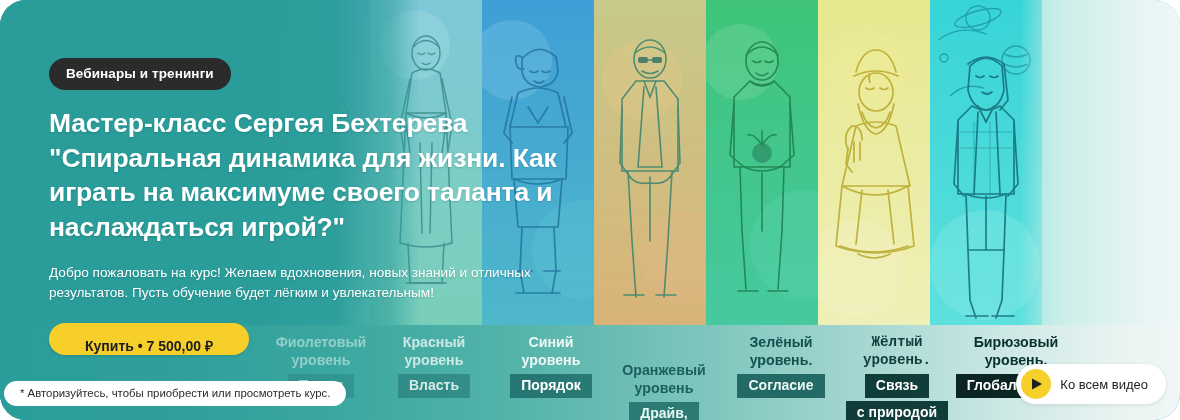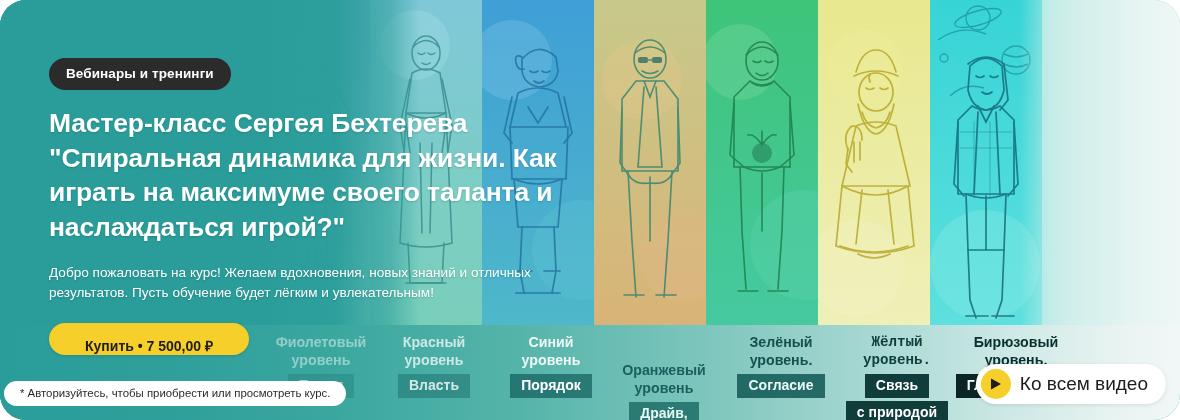--- a/index.html
+++ b/index.html
@@ -189,21 +189,21 @@
     height: 30px;
     border-radius: 50%;
     background: #f6cf2b;
     display: flex;
     align-items: center;
     justify-content: center;
     flex: none;
   }
   .play-circle svg { display:block; }
   .all-videos-label {
-    font-size: 19px;
+    font-size: 13px;
     color: #1d1d1d;
     white-space: nowrap;
   }
 </style>
 </head>
 <body>
 
 <div class="card">
 
   <div class="illustration">

